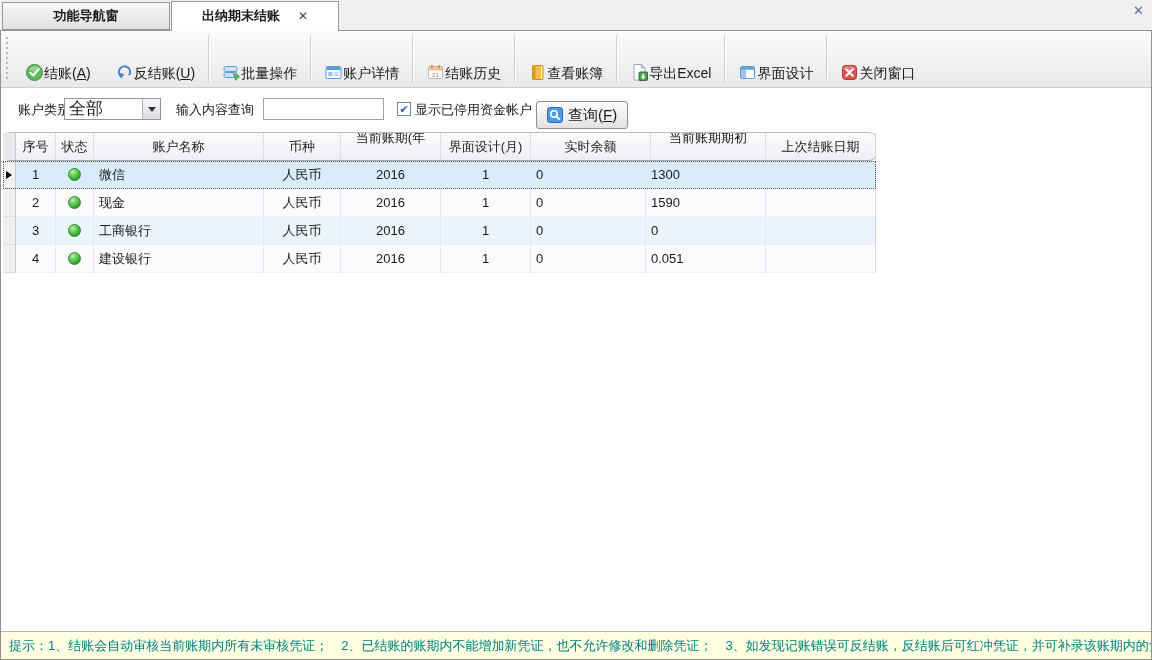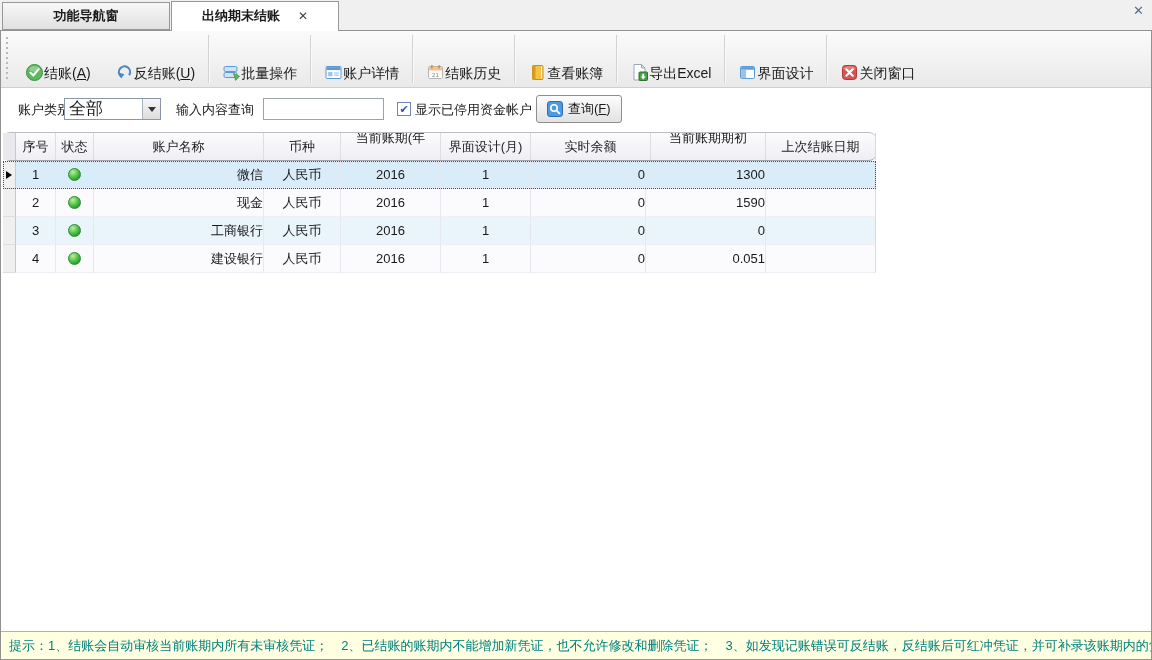--- a/index.html
+++ b/index.html
@@ -41,37 +41,37 @@
   .dd-value { flex:1; font-size:17px; line-height:20px; padding-left:4px; }
   .dd-btn { width:18px; border-left:1px solid #aab4c0; background:linear-gradient(#f6f6f6,#dcdcdc);
             display:flex; align-items:center; justify-content:center; }
   .dd-arrow { width:0; height:0; border-left:4px solid transparent; border-right:4px solid transparent;
               border-top:5px solid #333; }
   .txt-input { position:absolute; left:262px; top:9px; width:121px; height:22px; border:1px solid #9aa4ae;
                font-size:13px; padding:0 4px; outline:none; }
   .checkbox { position:absolute; left:396px; top:13px; width:14px; height:14px; background:#fff;
               border:1px solid #6a87b5; font-size:11px; line-height:12px; text-align:center;
               color:#2f56a8; font-weight:bold; }
-  .qbtn { position:absolute; left:535px; top:6px; height:28px; padding:0 10px;
+  .qbtn { position:absolute; left:535px; top:12px; height:28px; padding:0 10px;
           border:1px solid #8e8e8e; border-radius:3px; background:linear-gradient(#fdfdfd,#e2e2e2);
-          display:flex; align-items:center; gap:5px; font-size:13px; cursor:default; }
+          display:flex; align-items:center; gap:5px; font-size:15px; cursor:default; }
 
   
   .tablewrap { position:absolute; left:2px; top:101px; width:873px; }
   .trow, .thead { display:flex; width:873px; }
   .thead { height:29px; border-top:1px solid #bcbcc2; border-bottom:1px solid #a6a6ad;
            background:linear-gradient(#fbfbfd,#efeef3);border-radius:7px; }
   .th { font-size:13px; color:#1c1c1c; text-align:center; line-height:27px; border-right:1px solid #dddde3;
         overflow:hidden; position:relative; white-space:nowrap; }
   .th.raised span { position:relative; top:-9px;text-align:center; }
   .trow { height:28px; }
   .td { font-size:13px; line-height:27px; border-right:1px solid #e7e7f0; border-bottom:1px solid #f0eef5;
         overflow:hidden; white-space:nowrap; }
   .td.center { text-align:center; }
-  .td.left { padding-left:5px; text-align:right; }
+  .td.left { padding-left:5px; text-align:left; }
   .row-odd  .td { background:#fbfafd; }
   .row-even .td { background:#eaf4fb; }
   .trow.selected .td { background:#d9ecf9; }
   .trow.selected { outline:1px dotted #4b4b4b; outline-offset:-1px; }
   .gut { width:13px; background:#f0f0f0; border-right:1px solid #c9c9c9; border-bottom:1px solid #dedede;
          display:flex; align-items:center; justify-content:center; }
   .thead .gut { background:#e9e9ee; border-bottom:none; }
   .sel-arrow { width:0; height:0; border-left:6px solid #000; border-top:4px solid transparent;
                border-bottom:4px solid transparent; }
   .col-seq{width:40px}.col-status{width:38px}.col-name{width:170px}.col-currency{width:77px}

